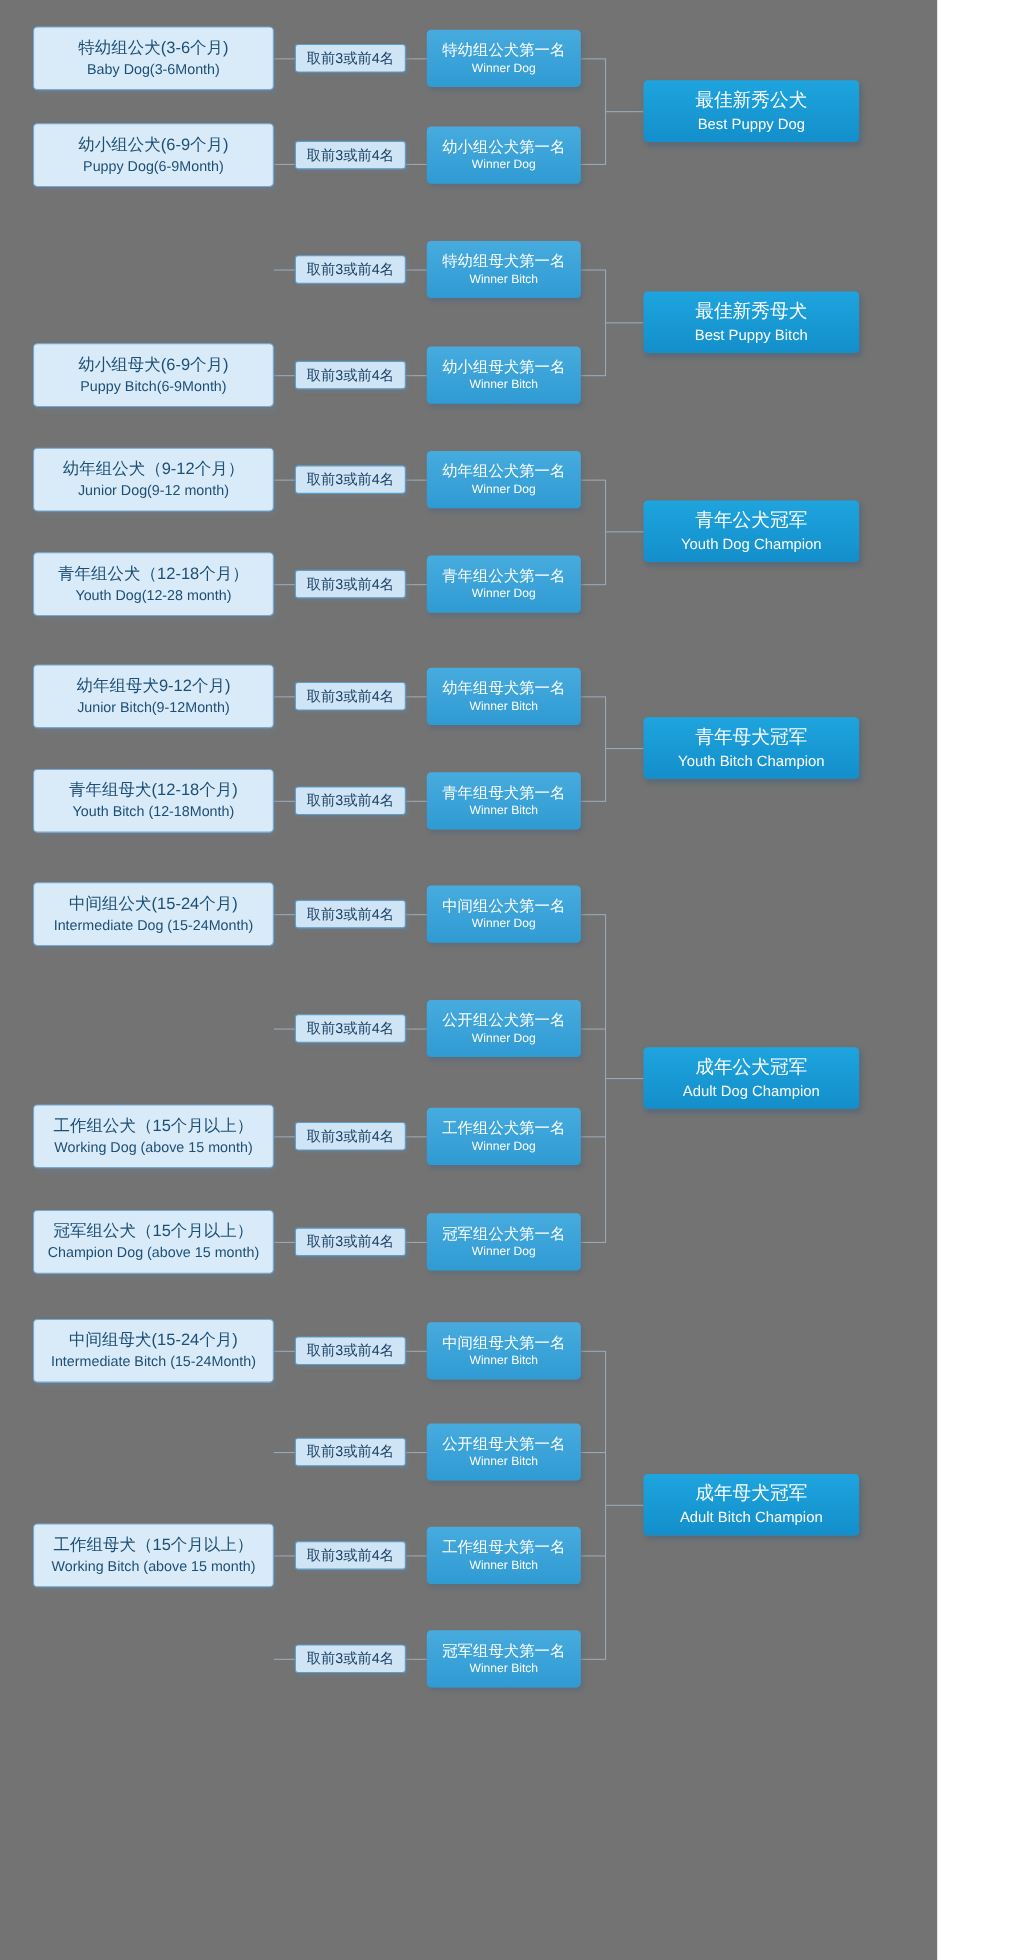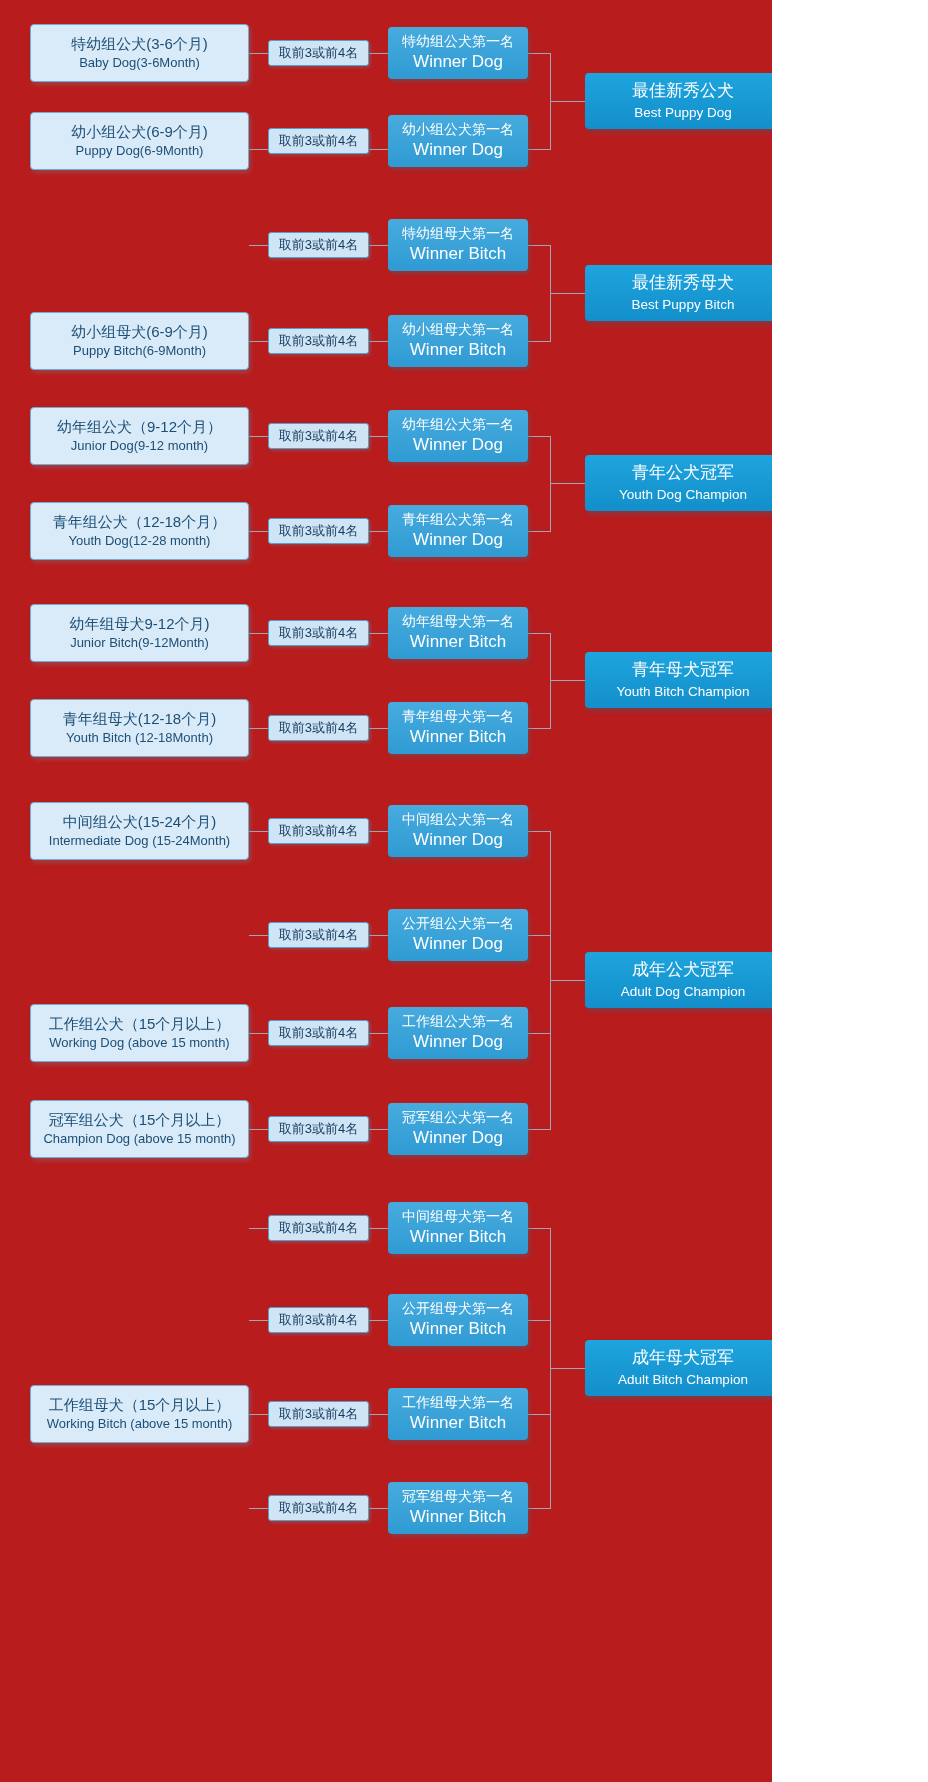--- a/index.html
+++ b/index.html
@@ -1,19 +1,19 @@
 <!DOCTYPE html>
 <html><head>
 <meta charset="utf-8">
 <style>
   * { box-sizing: border-box; }
   html, body { margin: 0; padding: 0; background: #ffffff; }
   body { font-family: "Liberation Sans", "DejaVu Sans", sans-serif; }
 
-  #canvas { position: relative; width: 772px; height: 1782px; background: #b91c1c; overflow: hidden; }
+  #canvas { position: relative; width: 852px; height: 1782px; background: #737373; overflow: hidden; }
 
   #lines { position: absolute; inset: 0; z-index: 0; }
   .line { position: absolute; background: #9aa8b6; }
 
   .row { position: absolute; left: 0; right: 0; height: 58px; z-index: 1; }
 
   .class-box {
     position: absolute; left: 30px; top: 0; width: 219px; height: 58px;
     background: #d9eaf8; border: 1px solid #74a9d2; border-radius: 4px;
     box-shadow: 2px 3px 4px rgba(110,130,150,.35);
@@ -32,21 +32,21 @@
   }
 
   .winner {
     position: absolute; left: 388px; top: 3px; width: 140px; height: 52px;
     background: linear-gradient(#47abde, #2f9bd3); border-radius: 4px;
     box-shadow: 2px 3px 4px rgba(70,100,130,.4);
     display: flex; flex-direction: column; justify-content: center; align-items: center; gap: 2px;
     color: #ffffff; text-align: center;
   }
   .winner .cn { font-size: 14px; line-height: 1.2; }
-  .winner .en { font-size: 17px; line-height: 1.2; }
+  .winner .en { font-size: 11px; line-height: 1.2; }
 
   .champion {
     position: absolute; left: 585px; width: 196px; height: 56px;
     background: linear-gradient(#1ea4de, #138fcb); border-radius: 4px;
     box-shadow: 2px 3px 5px rgba(60,95,125,.45);
     display: flex; flex-direction: column; justify-content: center; align-items: center; gap: 3px;
     color: #ffffff; text-align: center; z-index: 1;
   }
   .champion .cn { font-size: 17px; line-height: 1.2; }
   .champion .en { font-size: 13.5px; line-height: 1.2; }
@@ -296,20 +296,24 @@
       </div>
     </div>
     <div class="champion" style="top:952px">
       <div class="cn">成年公犬冠军</div>
       <div class="en">Adult Dog Champion</div>
     </div>
   </div>
 
   <div class="group">
     <div class="row" style="top:1199px">
+      <div class="class-box">
+        <div class="cn">中间组母犬(15-24个月)</div>
+        <div class="en">Intermediate Bitch (15-24Month)</div>
+      </div>
       <div class="selector">
           <span>取前3或前4名</span>
         </div>
       <div class="winner">
         <div class="cn">中间组母犬第一名</div>
         <div class="en">Winner Bitch</div>
       </div>
     </div>
     <div class="row" style="top:1291px">
       <div class="selector">

